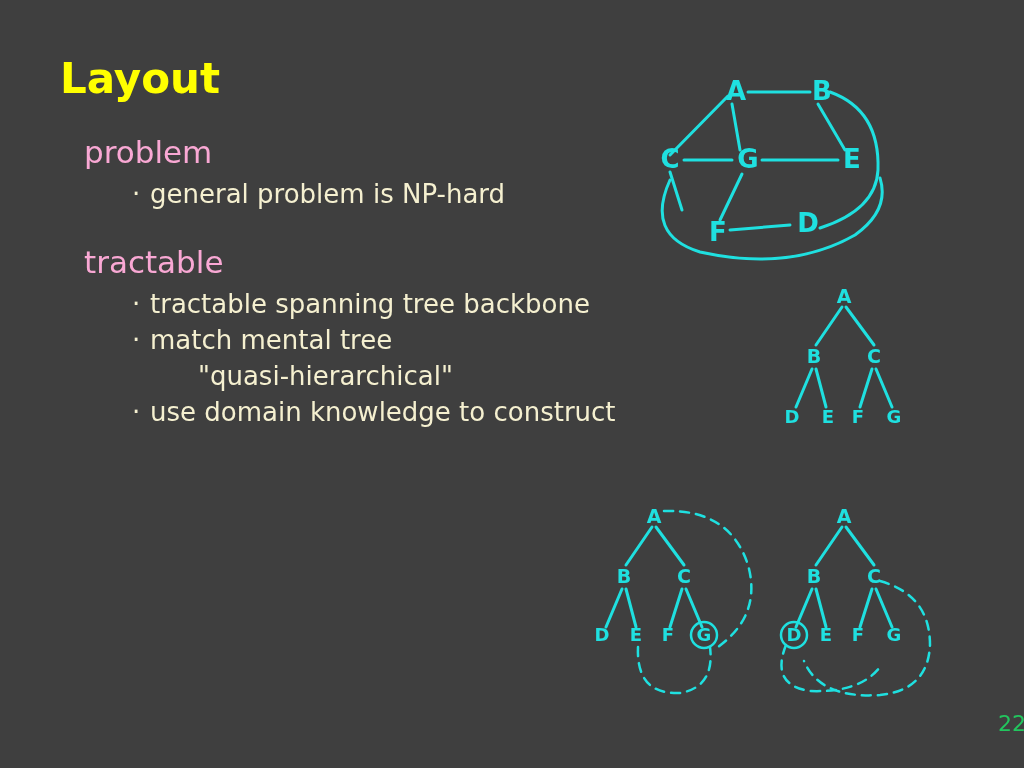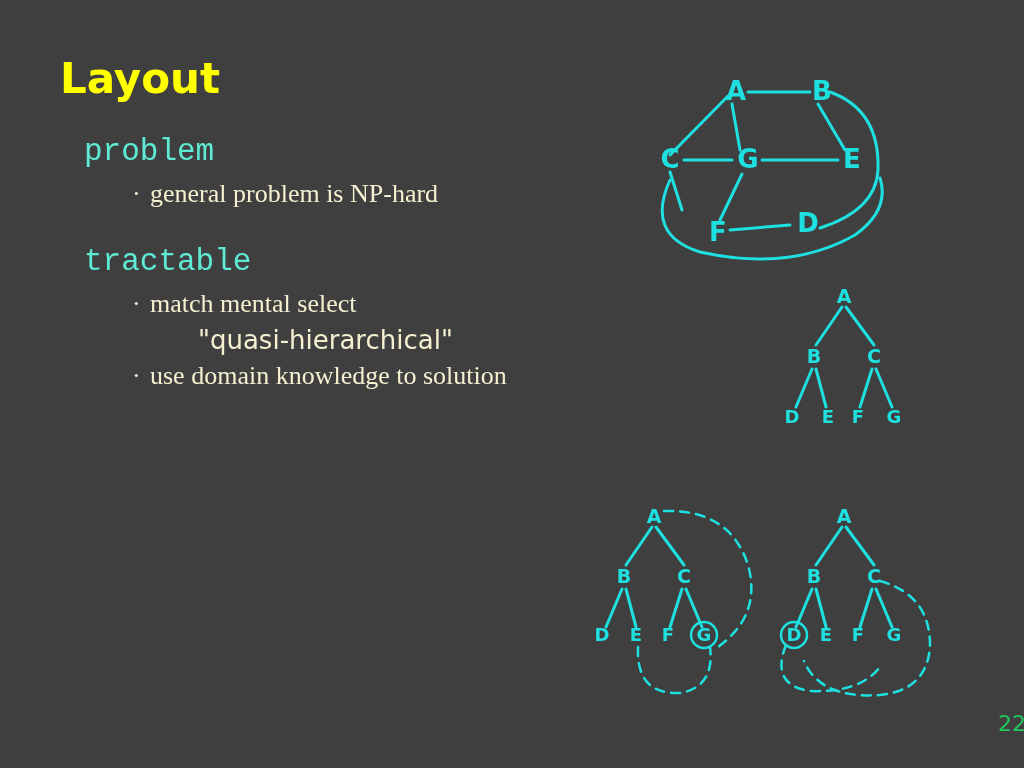--- a/index.html
+++ b/index.html
@@ -32,32 +32,30 @@
     letter-spacing: 0px;
   }
   .bullets {
     position: absolute;
     left: 84px;
     top: 132px;
     width: 620px;
   }
   .head1 {
     font-size: 31px;
-    color: #5eead4;
+    color: #f9a8d4;
     margin: 0 0 4px 0;
     line-height: 40px;
-    font-family: Liberation Mono, monospace;
   }
   .sub {
     font-size: 26px;
     color: #f5f0d0;
     line-height: 36px;
     margin-left: 48px;
     white-space: pre;
-    font-family: Liberation Serif, serif;
   }
   .sub .dot {
     display: inline-block;
     width: 18px;
     color: #f5f0d0;
   }
   .cont {
     margin-left: 48px;
     font-size: 26px;
     line-height: 36px;
@@ -113,25 +111,26 @@
 
   <div class="bullets">
 
     <div class="head1">problem</div>
     <div class="sub"><span class="dot">·</span><span>general problem is NP-hard</span></div>
 
     <div class="gap-md"></div>
 
     <div class="head1">tractable</div>
 
-
-    <div class="sub"><span class="dot">·</span><span>match mental select</span></div>
+    <div class="sub"><span class="dot">·</span><span>tractable spanning tree backbone</span></div>
+
+    <div class="sub"><span class="dot">·</span><span>match mental tree</span></div>
     <div class="cont">"quasi-hierarchical"</div>
 
-    <div class="sub"><span class="dot">·</span><span>use domain knowledge to solution</span></div>
+    <div class="sub"><span class="dot">·</span><span>use domain knowledge to construct</span></div>
 
     <div class="gap-sm"></div>
 
 
   </div>
 
   <svg style="left:640px; top:60px;" width="280" height="230" viewBox="0 0 280 230">
 
     <path class="gr-line" d="M 108 32 L 170 32"></path>
     <path class="gr-line" d="M 88 36 L 30 95"></path>

